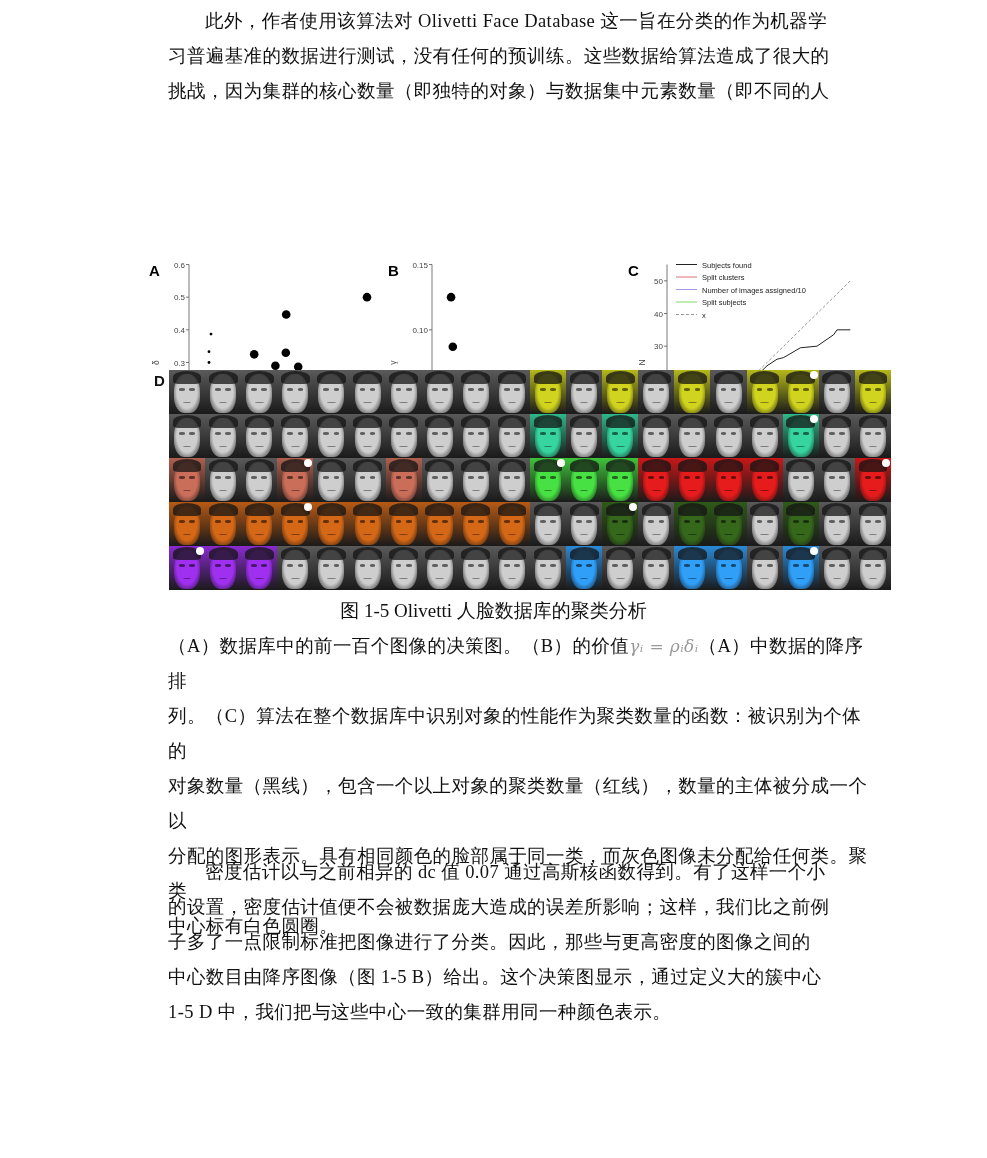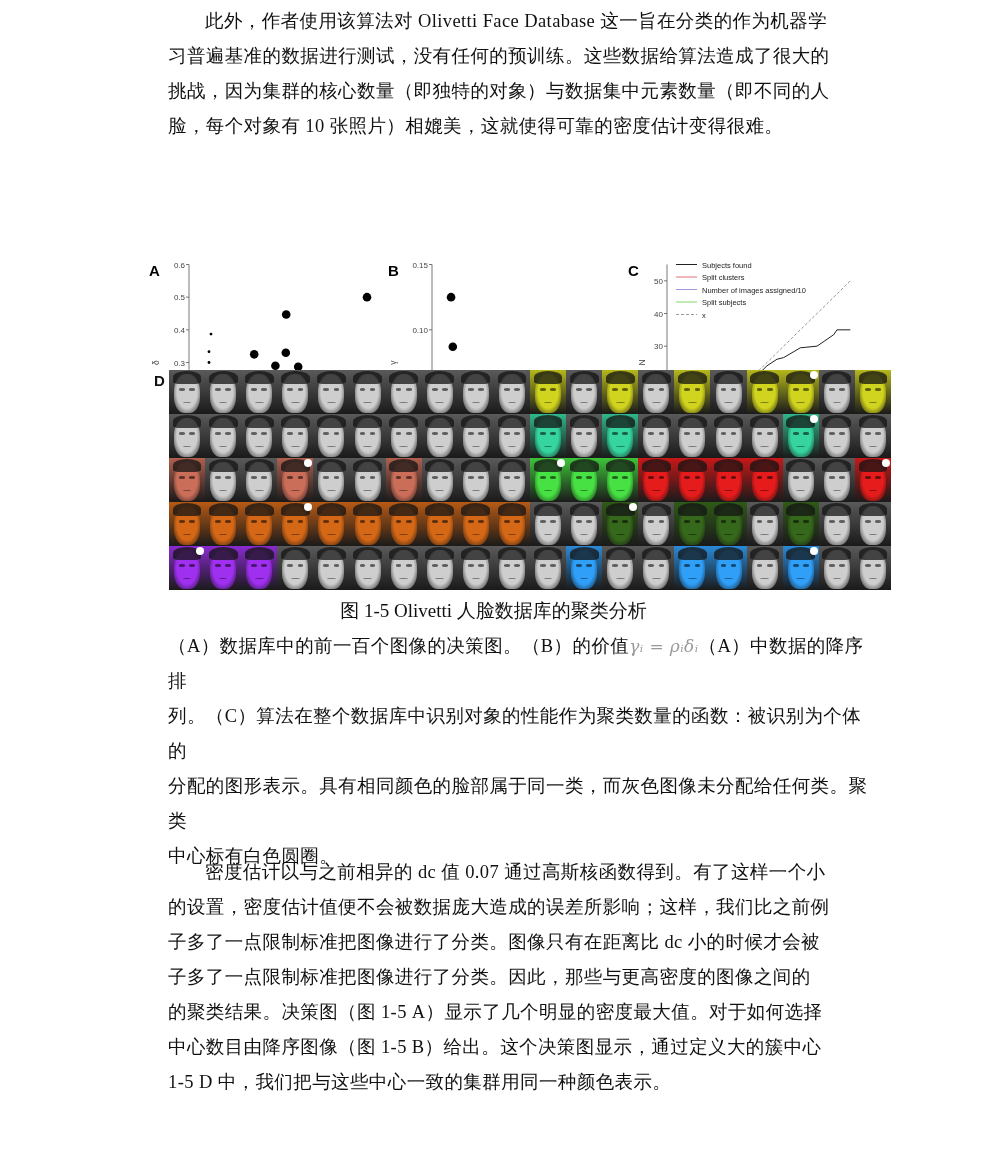--- a/index.html
+++ b/index.html
@@ -26,21 +26,20 @@
   .face .center-dot { position: absolute; right: 1px; top: 1px; width: 8px; height: 8px; border-radius: 50%; background: #fff; }
   .math { font-family: "DejaVu Serif", serif; font-style: italic; color: #999; font-size: 17px; }
 </style>
 </head>
 <body>
 
 <div class="para" id="p1">
   <p class="indent">此外，作者使用该算法对 Olivetti Face Database 这一旨在分类的作为机器学</p>
   <p>习普遍基准的数据进行测试，没有任何的预训练。这些数据给算法造成了很大的</p>
   <p>挑战，因为集群的核心数量（即独特的对象）与数据集中元素数量（即不同的人</p>
-  <p>脸，每个对象有 10 张照片）相媲美，这就使得可靠的密度估计变得很难。</p>
 </div>
 
 <svg class="figure" width="760" height="225" viewBox="0 0 760 225" style="top:143px;left:145px;position:absolute;">
 
   <g id="panelA">
     <text class="panel-letter" x="4" y="20">A</text>
     <g id="axesA">
         <line x1="44" y1="9" x2="44" y2="205" stroke="#555" stroke-width="0.8"></line>
         <line x1="44" y1="205" x2="244" y2="205" stroke="#555" stroke-width="0.8"></line>
         <line x1="64" y1="205" x2="64" y2="208" stroke="#555" stroke-width="0.8"></line>
@@ -1062,25 +1061,24 @@
       <div class="eye l"></div>
       <div class="eye r"></div>
       <div class="mouth"></div>
     </div>
   </div>
 
 <div id="caption-title">图 1-5 Olivetti 人脸数据库的聚类分析</div>
 <div class="para" id="p-cap">
   <p><span>（A）数据库中的前一百个图像的决策图。（B）的价值</span><span class="math">γᵢ = ρᵢδᵢ</span><span>（A）中数据的降序排</span></p>
   <p>列。（C）算法在整个数据库中识别对象的性能作为聚类数量的函数：被识别为个体的</p>
+  <p>对象数量（黑线），包含一个以上对象的聚类数量（红线），数量的主体被分成一个以</p>
   <p>分配的图形表示。具有相同颜色的脸部属于同一类，而灰色图像未分配给任何类。聚类</p>
   <p>中心标有白色圆圈。</p>
 </div>
 
 <div class="para" id="p2">
   <p class="indent">密度估计以与之前相异的 dc 值 0.07 通过高斯核函数得到。有了这样一个小</p>
   <p>的设置，密度估计值便不会被数据庞大造成的误差所影响；这样，我们比之前例</p>
-  <p>子多了一点限制标准把图像进行了分类。图像只有在距离比 dc 小的时候才会被</p>
   <p>子多了一点限制标准把图像进行了分类。因此，那些与更高密度的图像之间的</p>
-  <p>的聚类结果。决策图（图 1-5 A）显示了几个明显的密度最大值。对于如何选择</p>
   <p>中心数目由降序图像（图 1-5 B）给出。这个决策图显示，通过定义大的簇中心</p>
   <p>1-5 D 中，我们把与这些中心一致的集群用同一种颜色表示。</p>
 </div>
 
 </body></html>

